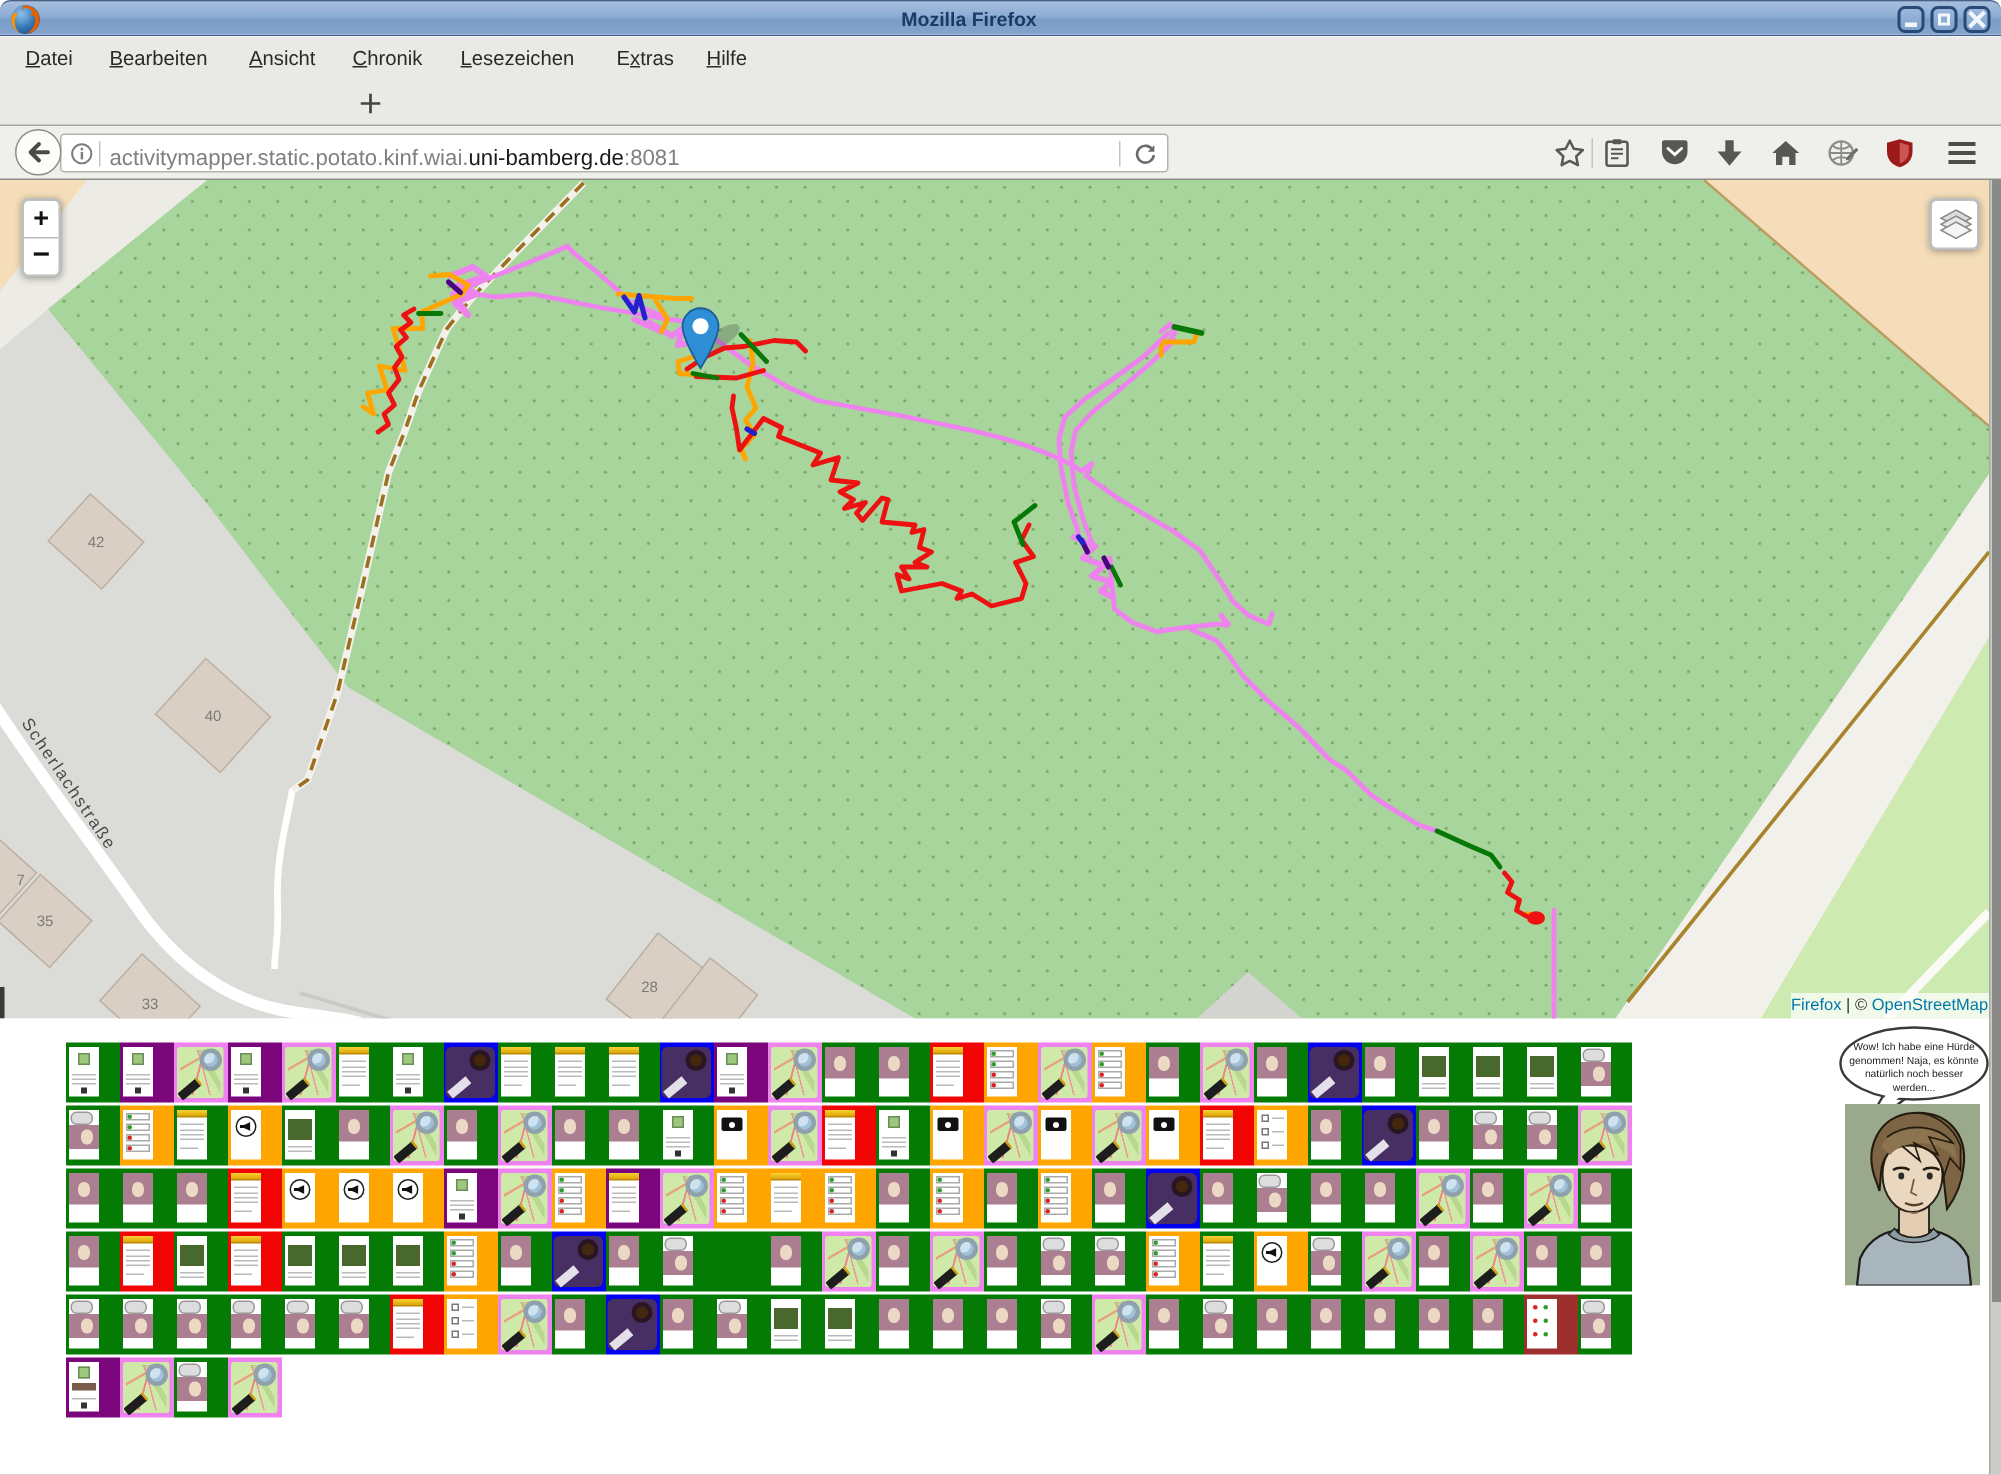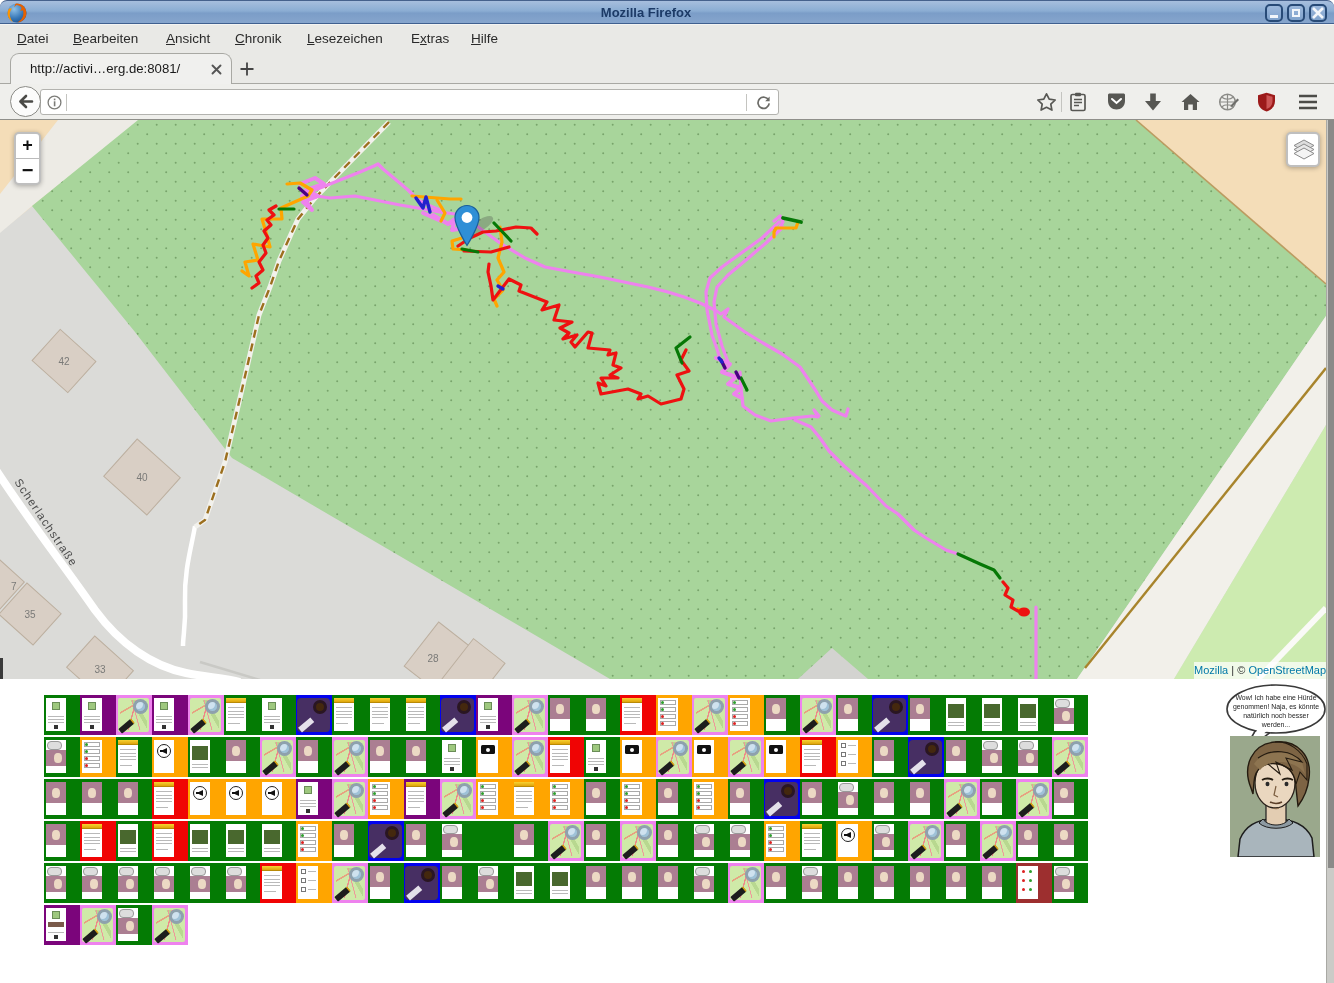--- a/index.html
+++ b/index.html
@@ -99,38 +99,33 @@
       </div>
  <div class="winbtn" style="left:1309px">
    <svg class="abs" style="left:1px;top:1px" width="12" height="12" viewBox="0 0 12 12">
    <path d="M1,1 L11,11 M11,1 L1,11" stroke="#f2f6fb" stroke-width="2.6"></path>
         </svg>
  </div>
 </div>
 
 <div id="tabbar"></div>
 <div id="tabline"></div>
-<div id="tab">
- <div class="lbl">http://activi…erg.de:8081/</div>
- <svg class="abs" style="right:9px;top:10px" width="11" height="11" viewBox="0 0 11 11">
-  <path d="M1.5,1.5 L9.5,9.5 M9.5,1.5 L1.5,9.5" stroke="#555" stroke-width="1.9" stroke-linecap="round"></path>
-      </svg>
-</div>
 <svg id="newtab" class="abs" style="left:239px;top:61px" width="16" height="16" viewBox="0 0 16 16">
  <path d="M8,1.5 L8,14.5 M1.5,8 L14.5,8" stroke="#444" stroke-width="1.8"></path>
     </svg>
 
 <div id="navbar">
  <div id="urlbox">
    <svg class="abs" style="left:6px;top:5px" width="15" height="15" viewBox="0 0 15 15">
      <circle cx="7.5" cy="7.5" r="6.4" fill="none" stroke="#7c7c78" stroke-width="1.3"></circle>
      <rect x="6.8" y="6.3" width="1.6" height="5" fill="#7c7c78"></rect>
      <rect x="6.8" y="3.6" width="1.6" height="1.7" fill="#7c7c78"></rect>
    </svg>
    <div class="sep" style="left:25px;top:4px;height:17px"></div>
+   <div id="urltext">activitymapper.static.potato.kinf.wiai.<b>uni-bamberg.de</b>:8081</div>
    <div class="sep" style="left:705px;top:4px;height:17px"></div>
    <svg class="abs" style="left:714px;top:4px" width="17" height="17" viewBox="0 0 17 17">
      <path d="M13.6,6.2 A5.6,5.6 0 1 0 14.2,9.4" fill="none" stroke="#6b6b67" stroke-width="1.7"></path>
      <path d="M14.6,2.6 L14.6,7.2 L10.2,7.2 Z" fill="#6b6b67"></path>
    </svg>
  </div>
  <div id="backbtn">
    <svg class="abs" style="left:6px;top:6px" width="17" height="17" viewBox="0 0 17 17">
     <path d="M15,8.5 L4.5,8.5 M9,3 L3.4,8.5 L9,14" fill="none" stroke="#4a4a46" stroke-width="2.6" stroke-linecap="round" stroke-linejoin="round"></path>
    </svg>
@@ -279,21 +274,21 @@
  <div id="zoomsep"></div>
  <div class="zp" style="top:25px;font-size:20px">−</div>
 </div>
 <div class="lctl" id="layerctl">
  <svg class="abs" style="left:5px;top:5px" width="22" height="22" viewBox="0 0 22 22">
   <polygon points="11,1 21,6.5 11,12 1,6.5" fill="#ddd" stroke="#8a8a8a" stroke-width="1"></polygon>
   <polygon points="11,5 21,10.5 11,16 1,10.5" fill="#e8e8e8" stroke="#8a8a8a" stroke-width="1"></polygon>
   <polygon points="11,9 21,14.5 11,20 1,14.5" fill="#f4f4f4" stroke="#8a8a8a" stroke-width="1"></polygon>
  </svg>
 </div>
-<div id="attrib"><a>Mozilla</a> | © <a>OpenStreetMap</a></div>
+<div id="attrib"><a>Firefox</a> | © <a>OpenStreetMap</a></div>
 
 <style>
 .t{position:absolute;width:36px;height:40px}
 .bgG{background:#047b04}.bgP{background:#7b057b}.bgK{background:#ee82ee}
 .bgO{background:#ffa500}.bgR{background:#f00404}.bgB{background:#0202ee}
 .bgM{background:#9d2f2f}
 .ln{position:absolute;height:1px;background:#b9b9b9;left:2px;right:2px}
 .gold{position:absolute;left:0;top:0;right:0;height:5px;
  background:linear-gradient(#f7d232,#dfa40a);border-bottom:1px solid #b98a06}
 .osmmap{position:absolute;left:2px;top:3px;width:31px;height:34px;border-radius:2px;

